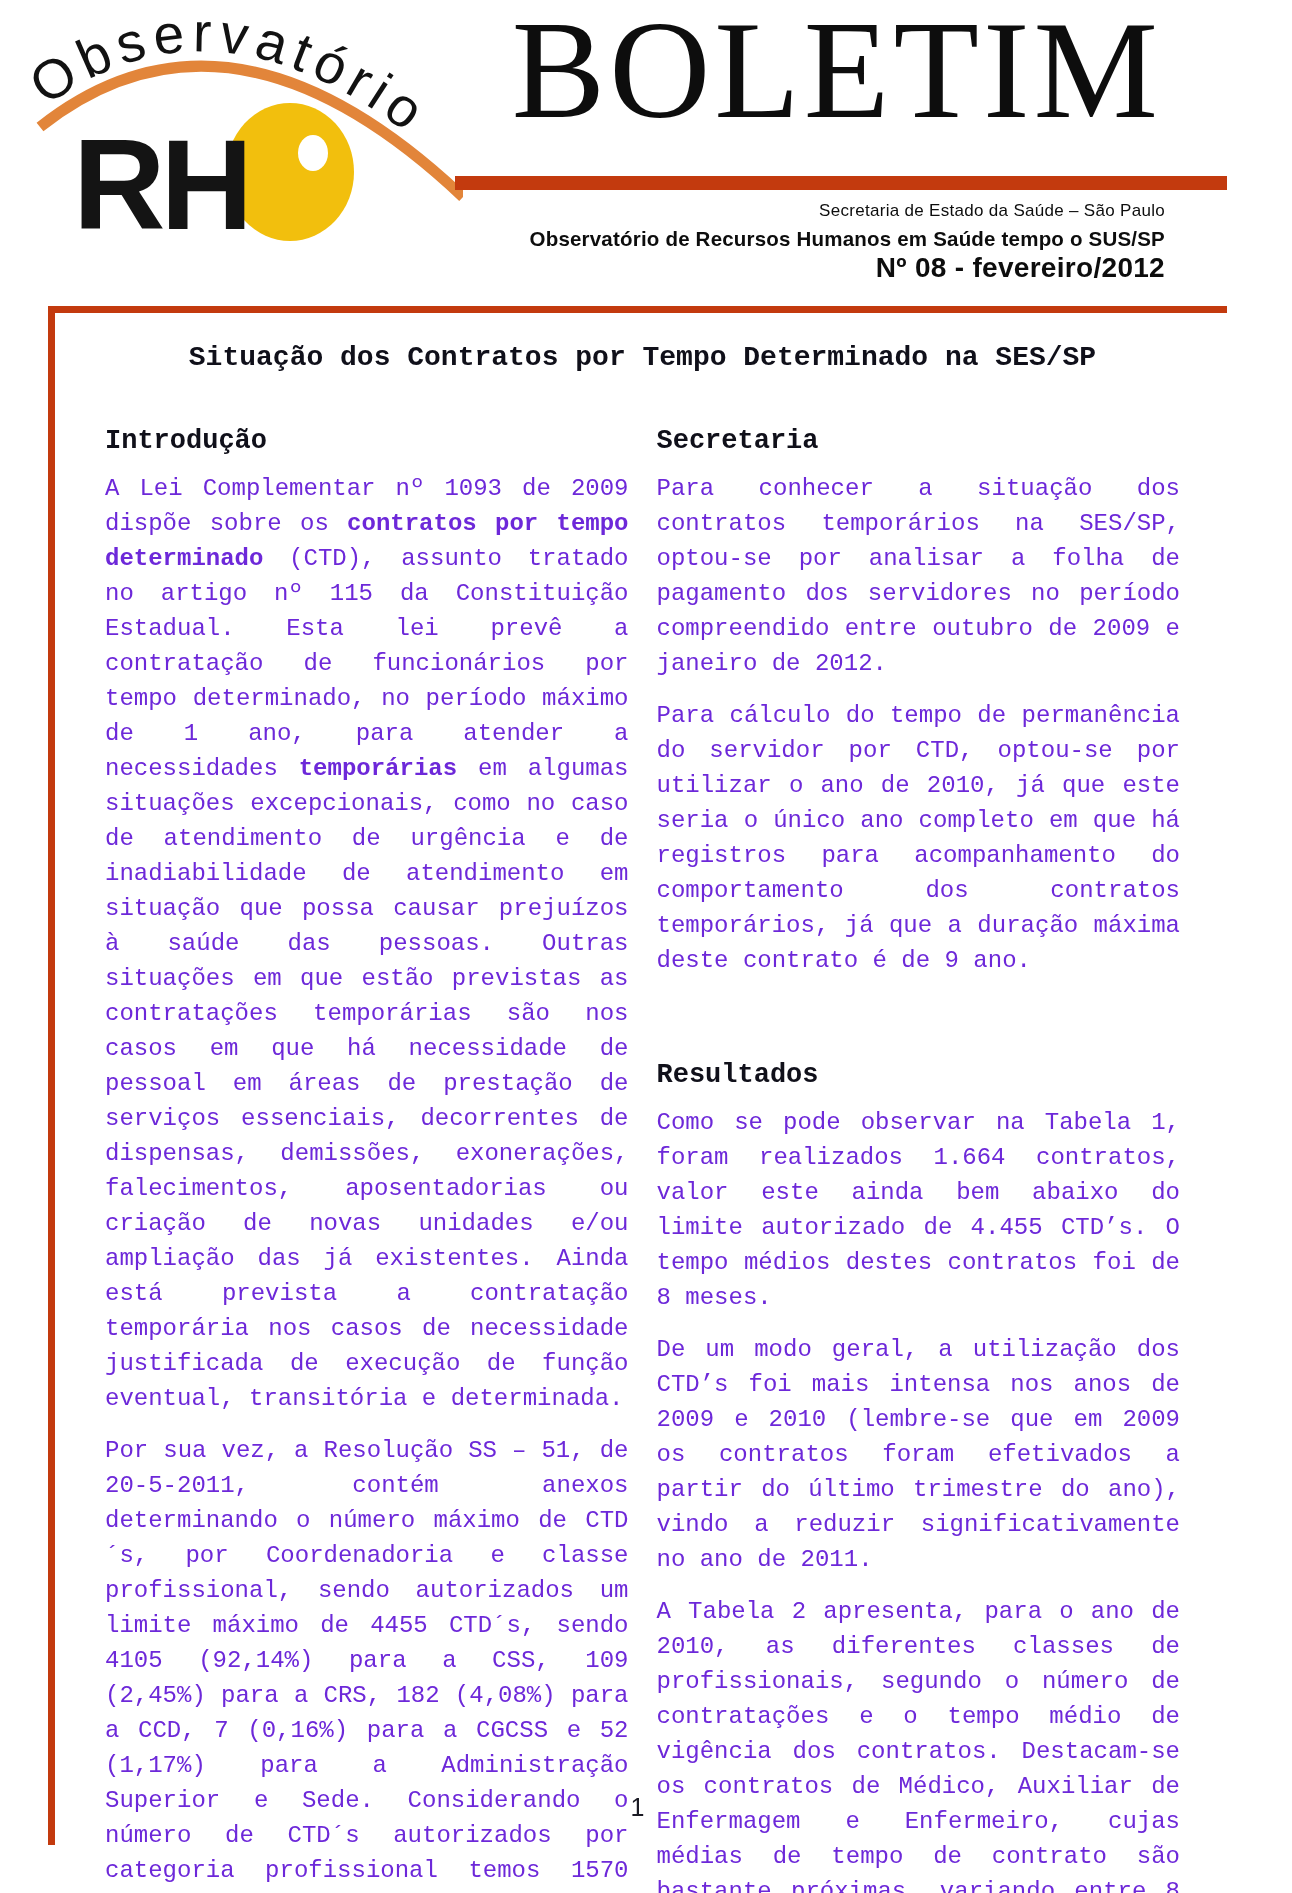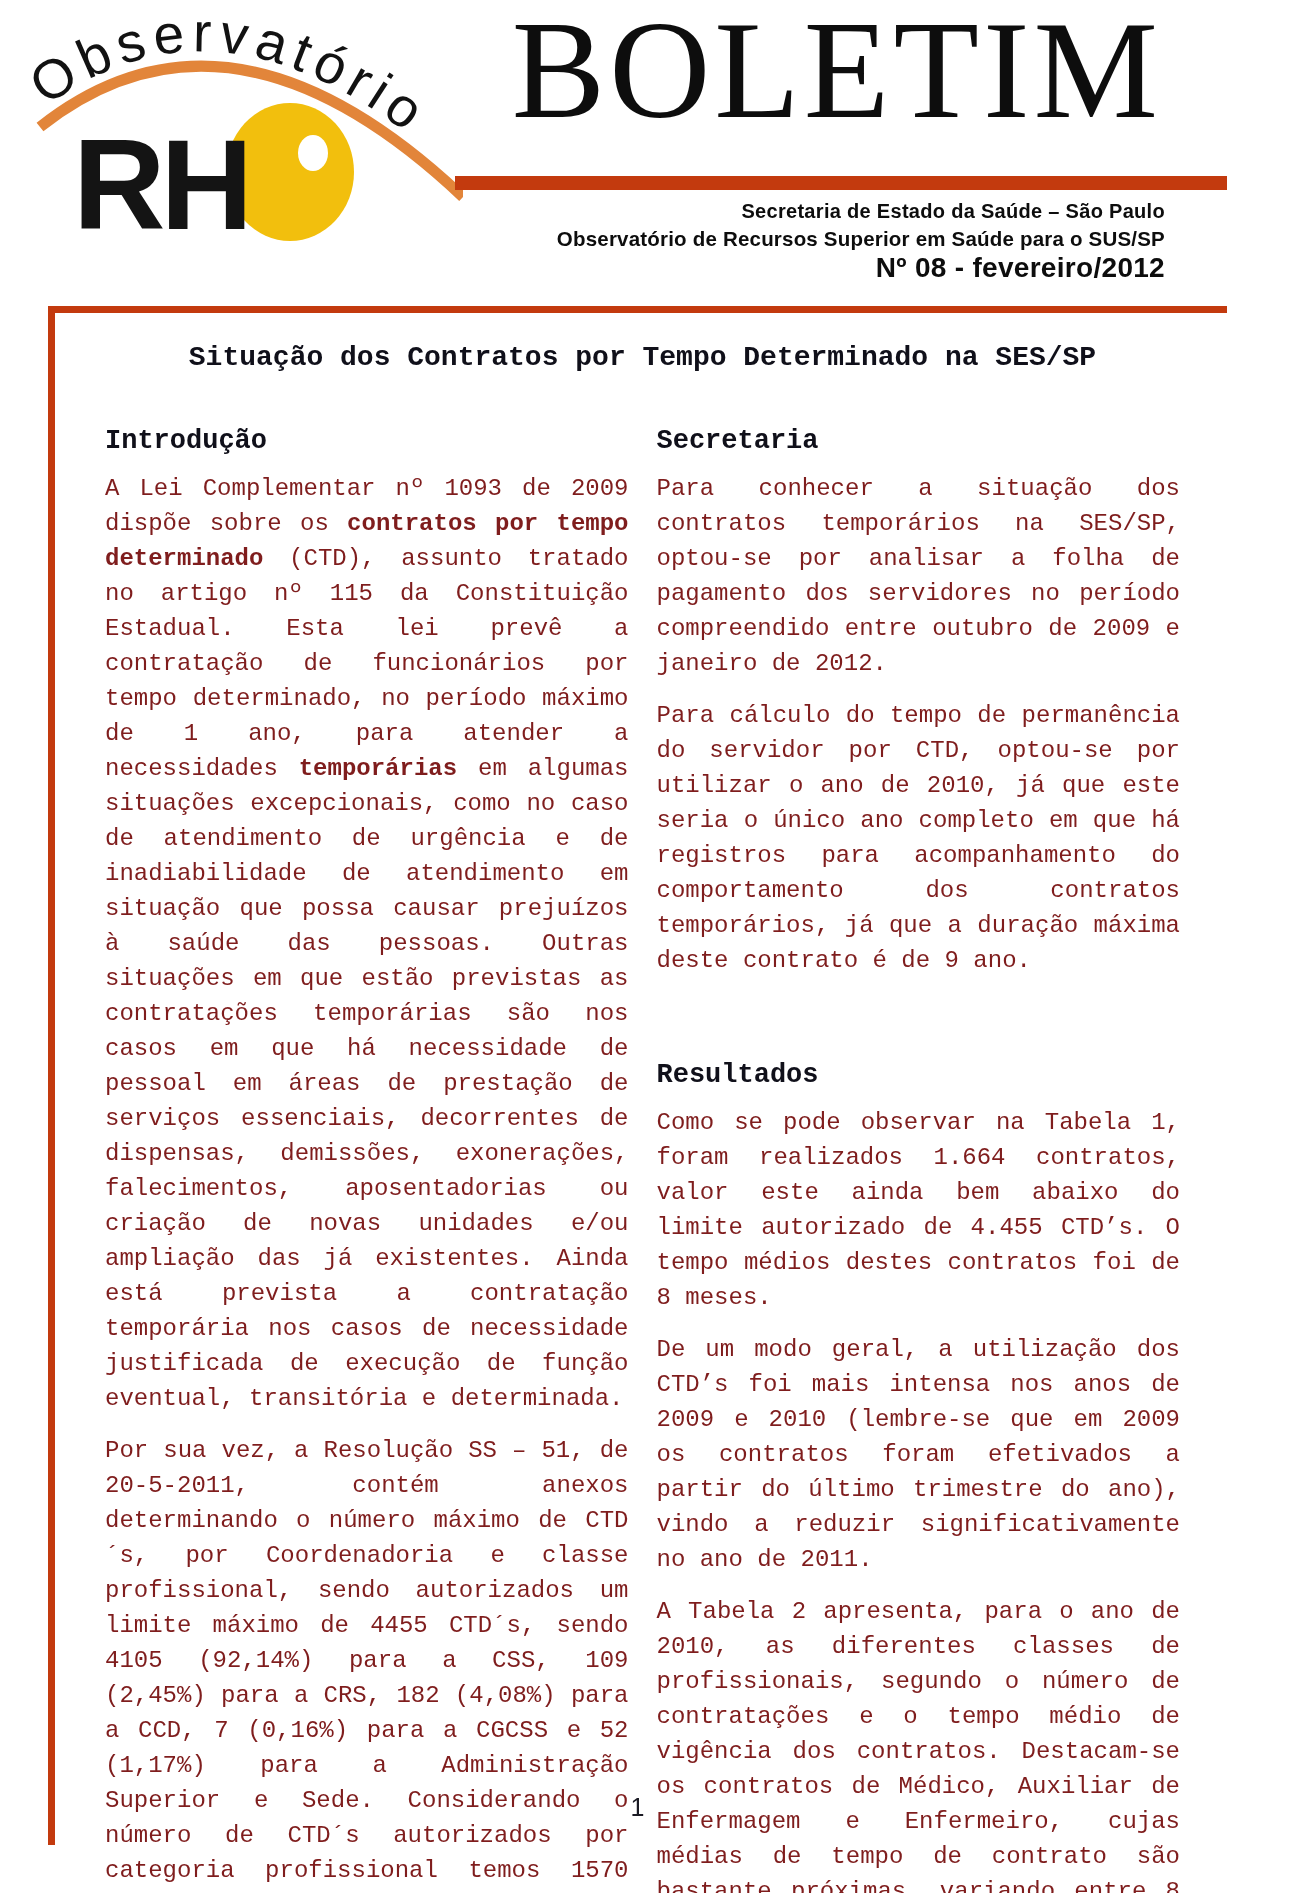--- a/index.html
+++ b/index.html
@@ -22,21 +22,21 @@
     white-space:nowrap;
   }
   .header-bar{
     position:absolute;left:455px;top:176px;width:772px;height:14px;
     background:var(--accent);
   }
   .header-lines{
     position:absolute;right:127px;top:196px;
     text-align:right;color:#0d0d0d;
   }
-  .org-line1{font-size:20px;font-weight:bold;line-height:30px;letter-spacing:.3px;}
+  .org-line1{font-size:17px;font-weight:normal;line-height:30px;letter-spacing:.3px;}
   .org-line2{font-size:20.5px;font-weight:bold;line-height:26px;letter-spacing:.2px;}
   .issue-line{font-size:28px;font-weight:bold;line-height:32px;letter-spacing:.3px;}
   
   .content-frame{
     position:absolute;left:48px;top:306px;
     width:1179px;height:1539px;
     box-sizing:border-box;
     border-top:7px solid var(--accent);
     border-left:7px solid var(--accent);
     padding:12px 47px 0 50px;
@@ -55,21 +55,21 @@
   .col{flex:1;min-width:0;}
   .section-heading{
     font-size:27px;font-weight:bold;line-height:35px;
     color:#10101a;
     margin:0 0 12px 0;
   }
   .section-heading.spaced{margin-top:80px;}
   .col p{
     margin:0 0 17px 0;
     font-size:24px;line-height:35px;
-    color:#7f1d1d;
+    color:#6d28d9;
     text-align:justify;
   }
   .col p .b{font-weight:bold;}
   
   .page-number{
     position:absolute;left:48px;top:1793px;width:1179px;
     text-align:center;
     font-size:25px;color:#1a1a24;
   }
 </style>
@@ -88,21 +88,21 @@
     </text>
     <text x="55" y="224" font-family="Liberation Sans, sans-serif" font-size="128" font-weight="bold" letter-spacing="-5" fill="#141414">RH</text>
   </svg>
 
   <div class="masthead">BOLETIM</div>
 
   <div class="header-bar"></div>
 
   <div class="header-lines">
     <div class="org-line1">Secretaria de Estado da Saúde – São Paulo</div>
-    <div class="org-line2">Observatório de Recursos Superior em Saúde para o SUS/SP</div>
+    <div class="org-line2">Observatório de Recursos Humanos em Saúde tempo o SUS/SP</div>
     <div class="issue-line">Nº 08 - fevereiro/2012</div>
   </div>
 
   <div class="content-frame">
     <h1 class="article-title">Situação dos Contratos por Tempo Determinado na SES/SP</h1>
 
     <div class="columns">
       <div class="col">
         <div class="section-heading">Introdução</div>
         <div>

